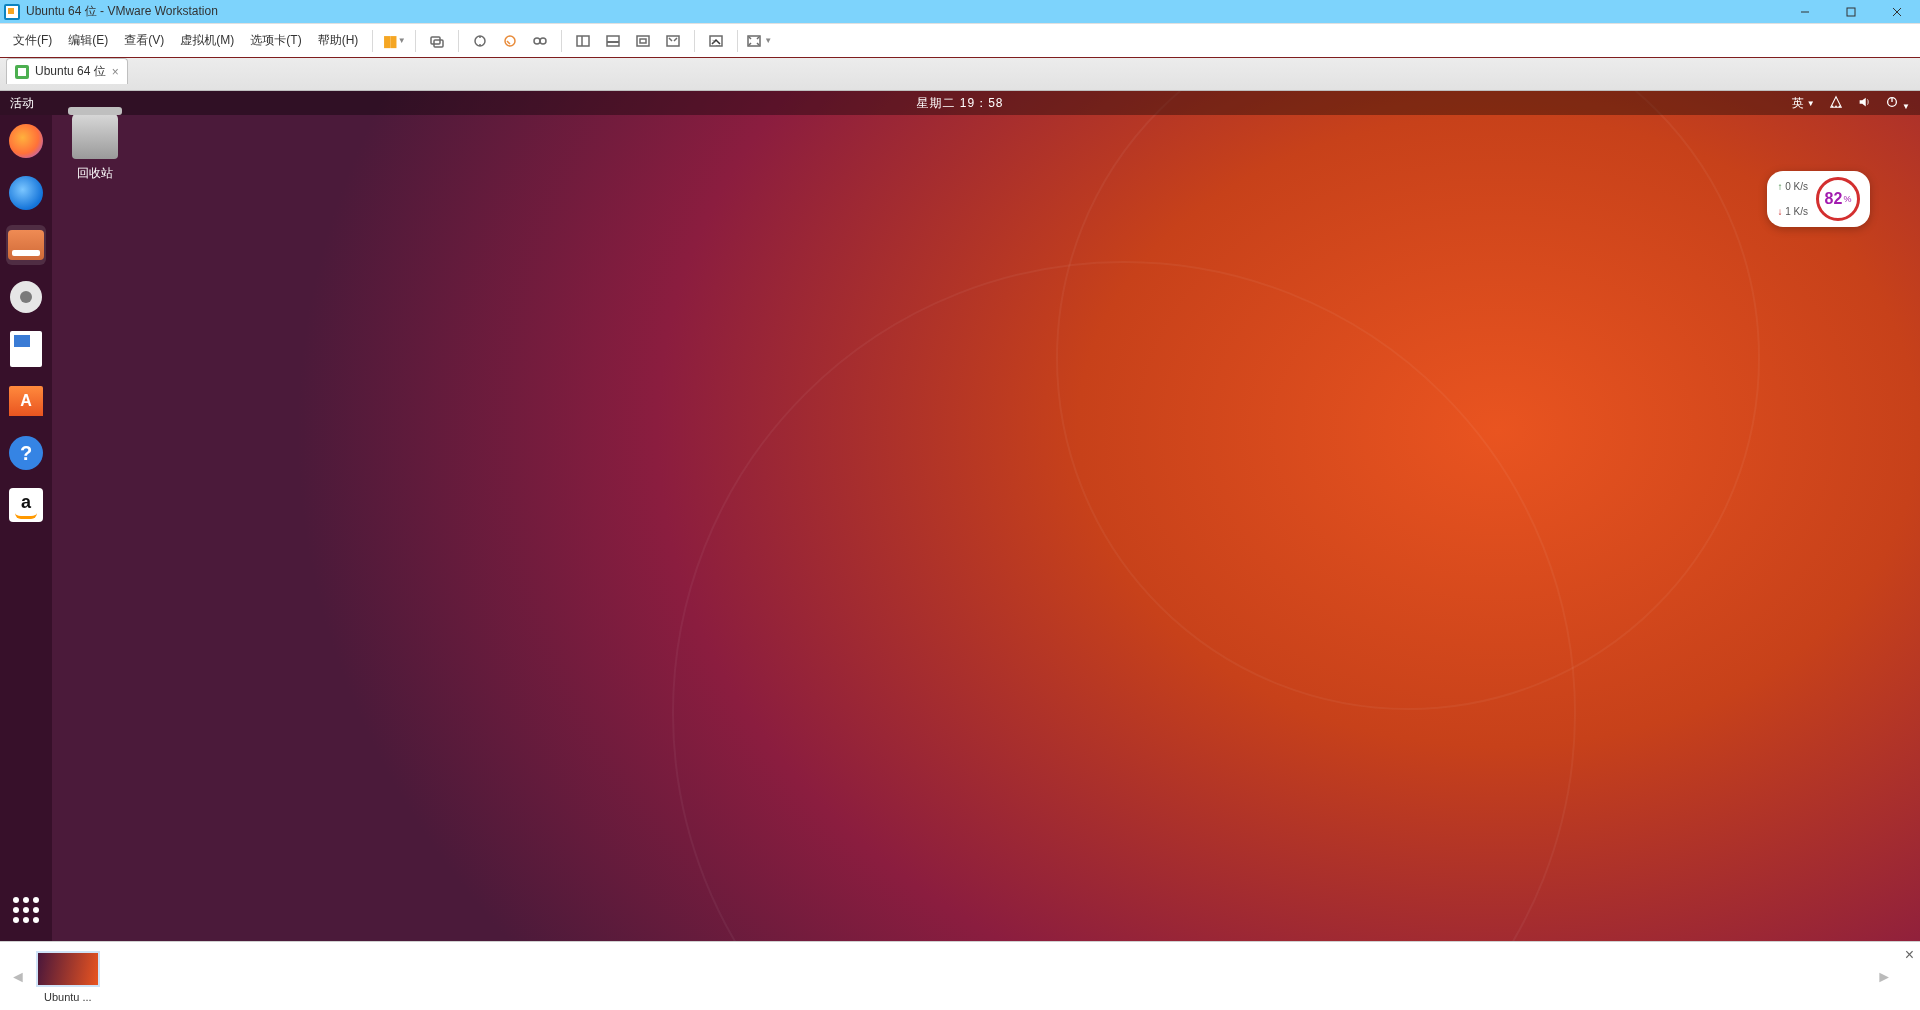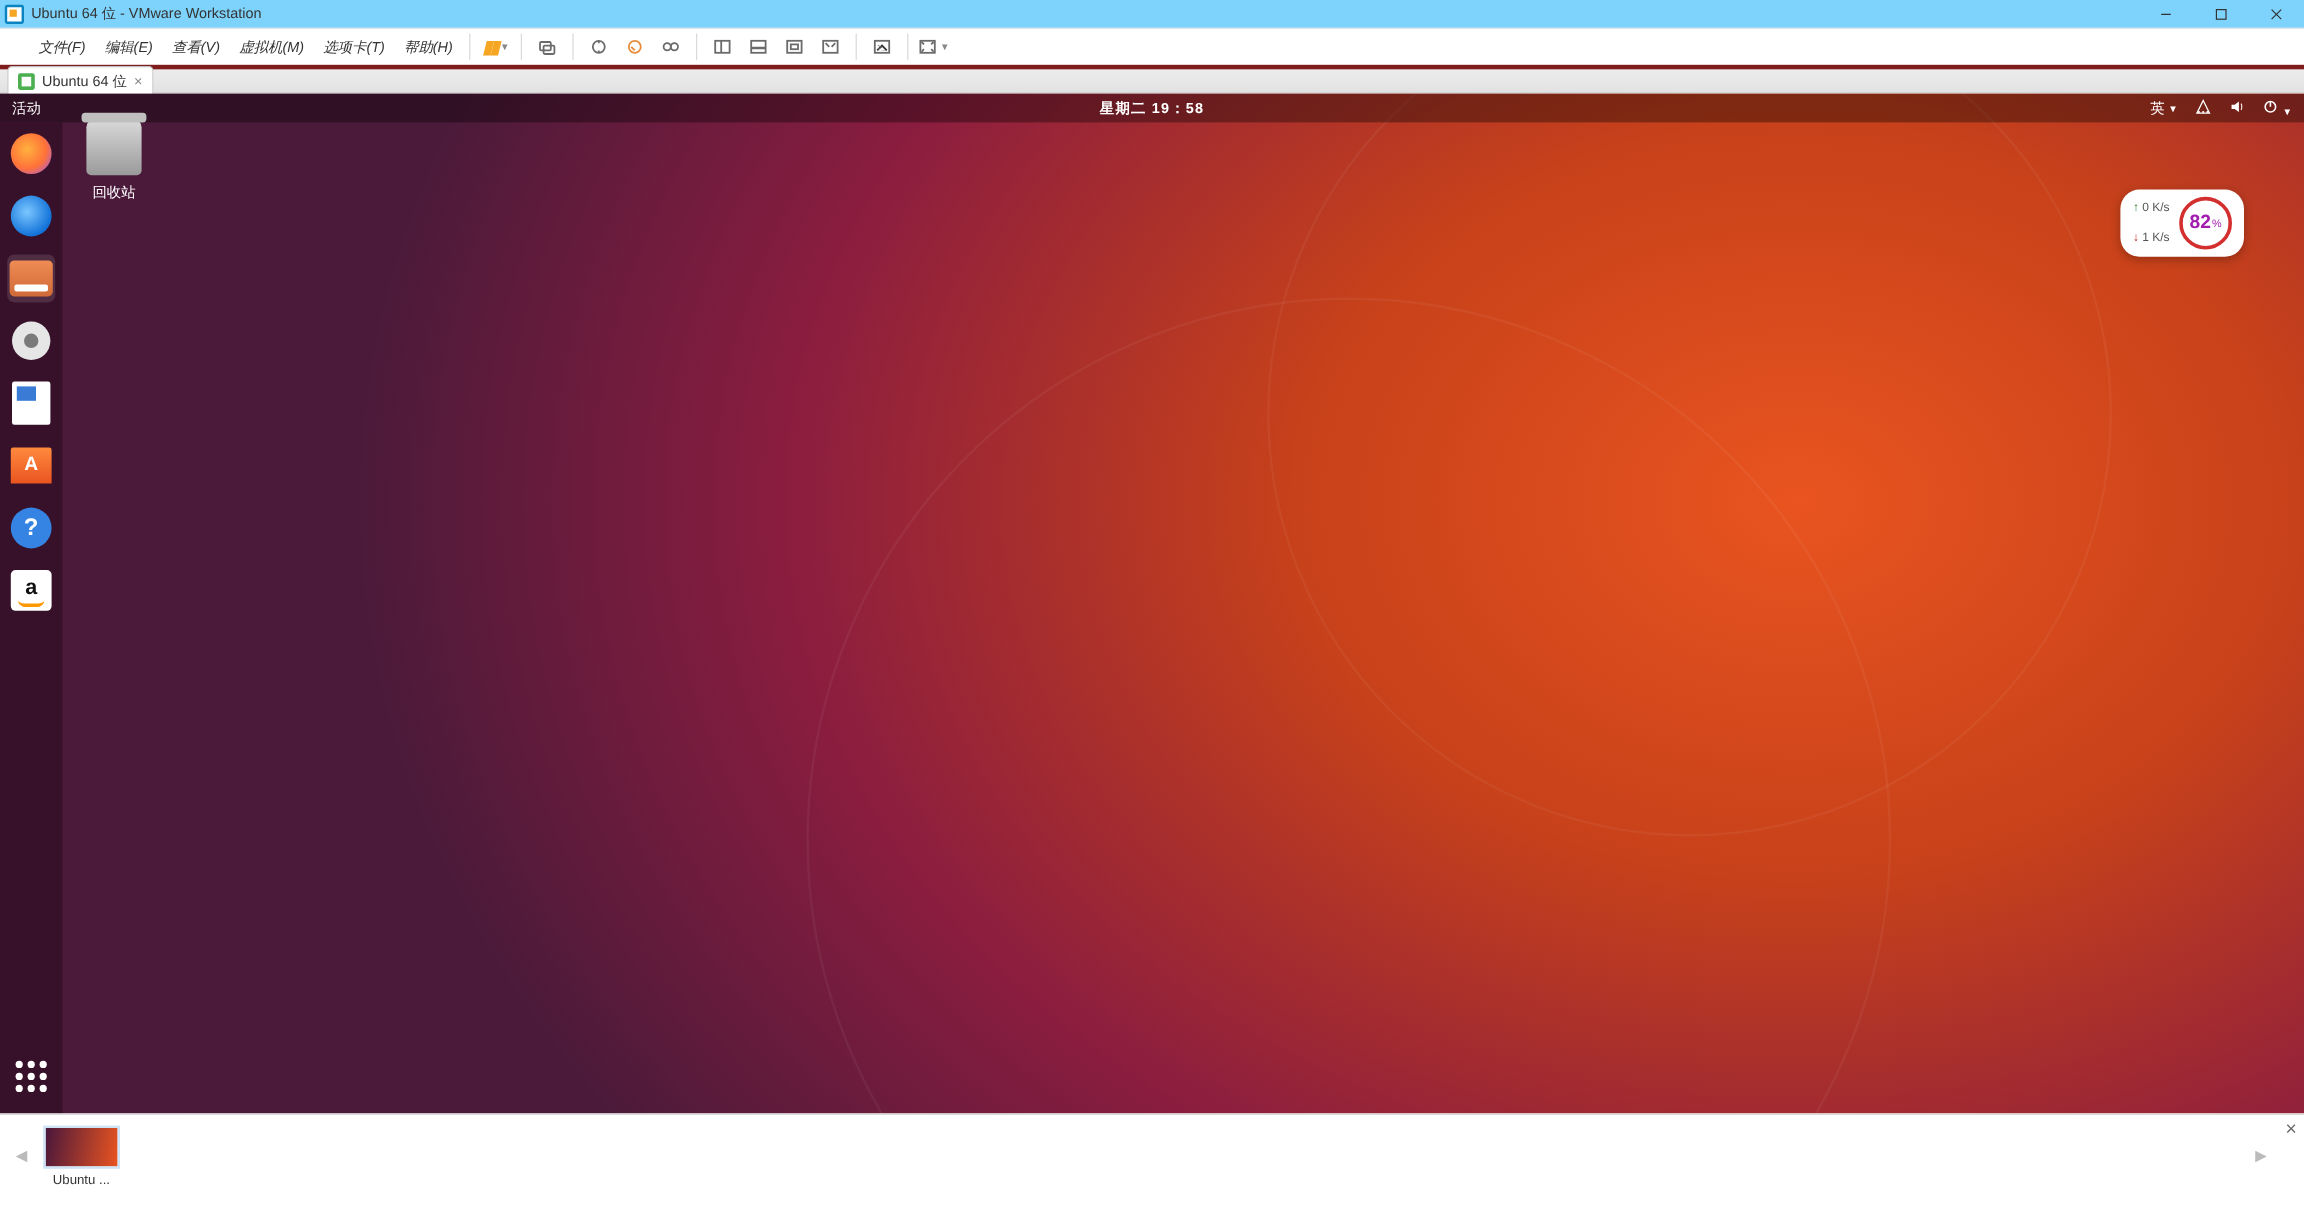--- a/index.html
+++ b/index.html
@@ -6,45 +6,45 @@
 html, body { width: 1920px; height: 1010px; overflow: hidden; background: #fff; }
 
 
 #titlebar { height: 24px; display: flex; align-items: center; background: #7dd3fc; border-bottom: 1px solid #e0e0e0; font-size: 12px; color: #333; }
 #titlebar .app-icon { width: 16px; height: 16px; margin: 0 6px 0 4px; background: #fff; border: 2px solid #0a84c1; border-radius: 2px; position: relative; }
 #titlebar .app-icon::after { content: ""; position: absolute; left: 2px; top: 2px; width: 6px; height: 6px; background: #f5a623; }
 #titlebar .spacer { flex: 1; }
 #titlebar .win-btn { width: 46px; height: 24px; display: flex; align-items: center; justify-content: center; color: #555; }
 #titlebar .win-btn svg { width: 10px; height: 10px; }
 
-#menubar { height: 34px; display: flex; align-items: center; background: #fff; border-bottom: 4px solid #7f1d1d; font-size: 12px; color: #333; padding: 0 24px; font-style: italic; }
+#menubar { height: 34px; display: flex; align-items: center; background: #fff; border-bottom: 1px solid #7f1d1d; font-size: 12px; color: #333; padding: 0 5px; }
 #menubar .menu-item { padding: 4px 8px; }
 #menubar .sep { width: 1px; height: 22px; background: #d9d9d9; margin: 0 6px; }
 #menubar .tb-btn { width: 26px; height: 26px; display: flex; align-items: center; justify-content: center; color: #555; margin: 0 2px; }
 #menubar .pause { color: #f5a623; font-weight: bold; letter-spacing: -2px; font-size: 15px; }
 #menubar .drop { font-size: 8px; color: #888; margin-left: 2px; }
 
-#tabstrip { height: 20px; background: linear-gradient(#ececec, #e2e2e2); border-bottom: 1px solid #bfbfbf; display: flex; align-items: center; padding-left: 6px; }
+#tabstrip { height: 33px; background: linear-gradient(#ececec, #e2e2e2); border-bottom: 1px solid #bfbfbf; display: flex; align-items: flex-start; padding-left: 6px; }
 #tabstrip .tab { height: 26px; background: #fff; border: 1px solid #bfbfbf; border-bottom: none; border-radius: 4px 4px 0 0; display: flex; align-items: center; padding: 0 8px; font-size: 12px; color: #333; gap: 6px; }
 #tabstrip .tab .tab-icon { width: 14px; height: 14px; background: #4caf50; border-radius: 2px; position: relative; }
 #tabstrip .tab .tab-icon::after { content: ""; position: absolute; inset: 3px; background: #fff; }
 #tabstrip .tab .close { font-size: 12px; color: #888; }
 
 
 #guest { position: relative; width: 100%; height: calc(100% - 24px - 34px - 32px - 70px); overflow: hidden; }
 
 #ubuntu-bg { position: absolute; inset: 0; background:
   radial-gradient(1200px 900px at 78% 40%, #e95420 0%, #c7411a 35%, #8b1d3f 70%, #4b1a3a 100%),
   linear-gradient(100deg, #4a173b 0%, #6d1f3e 25%, #a8342f 55%, #da5321 80%, #f06a2c 100%);
 }
 #ubuntu-bg::before { content:""; position:absolute; left:35%; top:20%; width:900px; height:900px; border:2px solid rgba(255,255,255,.05); border-radius:50%; }
 #ubuntu-bg::after  { content:""; position:absolute; left:55%; top:-10%; width:700px; height:700px; border:2px solid rgba(255,255,255,.05); border-radius:50%; }
 
 #topbar { position: absolute; top: 0; left: 0; right: 0; height: 24px; background: rgba(0,0,0,.35); color: #fff; display: flex; align-items: center; font-size: 12px; padding: 4px 10px; }
-#topbar .center { position: absolute; left: 50%; transform: translateX(-50%); font-weight: 700; letter-spacing: 1px; }
+#topbar .center { position: absolute; left: 50%; transform: translateX(-50%); font-weight: 400; letter-spacing: 1px; }
 #topbar .right { margin-left: auto; display: flex; align-items: center; gap: 14px; }
 #topbar .right .lang { display:flex; align-items:center; gap:3px; }
 #topbar .right svg { width: 14px; height: 14px; fill: #fff; }
 
 #dock { position: absolute; top: 24px; left: 0; bottom: 0; width: 52px; background: rgba(40,10,30,.55); display: flex; flex-direction: column; align-items: center; padding-top: 6px; gap: 12px; }
 .dock-item { width: 40px; height: 40px; border-radius: 6px; display:flex; align-items:center; justify-content:center; }
 .dock-item.active { background: rgba(255,255,255,.12); }
 .firefox { background: radial-gradient(circle at 40% 40%, #ffb13d, #ff7139 55%, #9059ff 100%); border-radius: 50%; }
 .thunderbird { background: radial-gradient(circle at 40% 40%, #7bc6ff, #1373d9 70%); border-radius: 50%; }
 .files { background: linear-gradient(#ef8b54,#d06a38); border-radius:4px; position:relative; width:36px; height:30px; }

